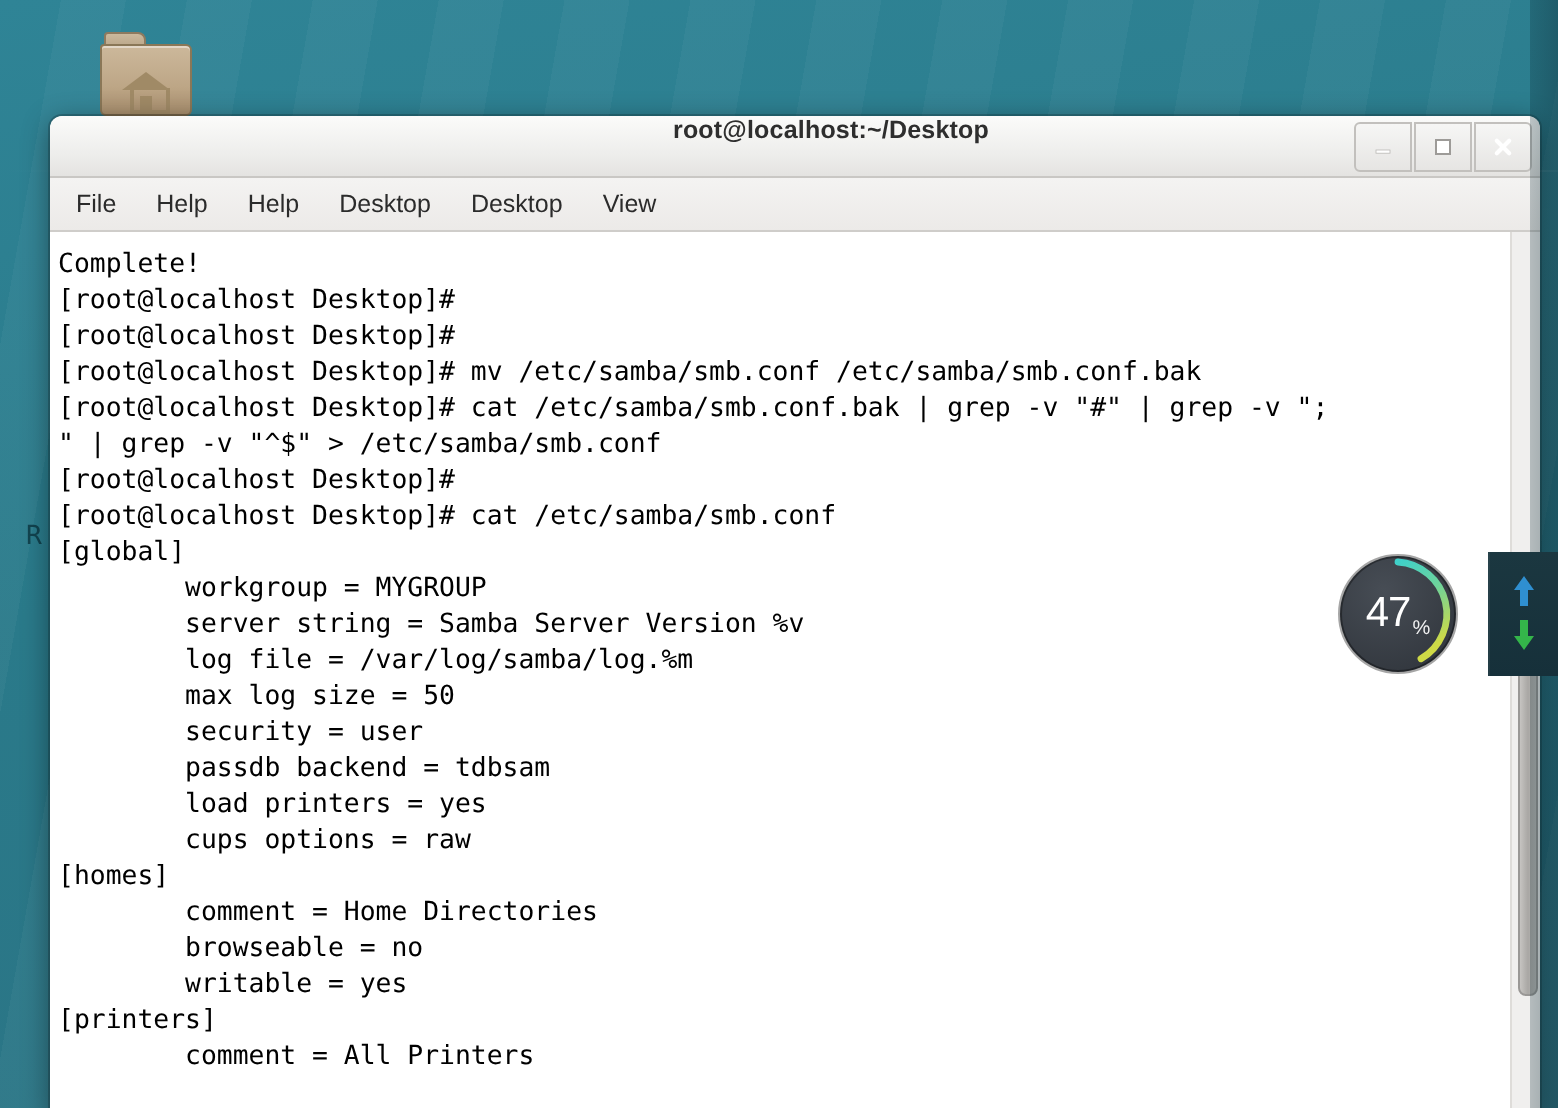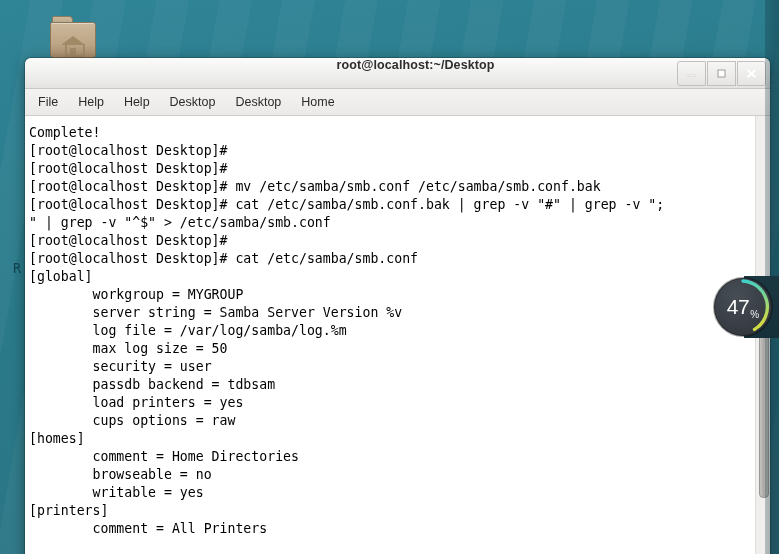--- a/index.html
+++ b/index.html
@@ -223,21 +223,21 @@
     font-family: "DejaVu Sans Mono", "Liberation Mono", monospace;
     font-size: 13.2px;
     color: #0d3a45;
     opacity: .85;
     user-select: none;
   }
 
   
   #progress-widget {
     position: absolute;
-    left: 710px;
+    left: 666px;
     top: 274px;
     width: 66px;
     height: 66px;
     z-index: 30;
   }
   #progress-widget svg { display:block; }
   #progress-label {
     position: absolute;
     inset: 0;
     display: flex;
@@ -332,21 +332,21 @@
       </div>
     </div>
   </div>
 
   <div id="menu-bar">
     <div class="menu-item">File</div>
     <div class="menu-item">Help</div>
     <div class="menu-item">Help</div>
     <div class="menu-item">Desktop</div>
     <div class="menu-item">Desktop</div>
-    <div class="menu-item">Home</div>
+    <div class="menu-item">View</div>
   </div>
 
   <div id="terminal-body">
     <pre id="terminal-text">Complete!
 [root@localhost Desktop]#
 [root@localhost Desktop]#
 [root@localhost Desktop]# mv /etc/samba/smb.conf /etc/samba/smb.conf.bak
 [root@localhost Desktop]# cat /etc/samba/smb.conf.bak | grep -v "#" | grep -v ";
 " | grep -v "^$" &gt; /etc/samba/smb.conf
 [root@localhost Desktop]#

